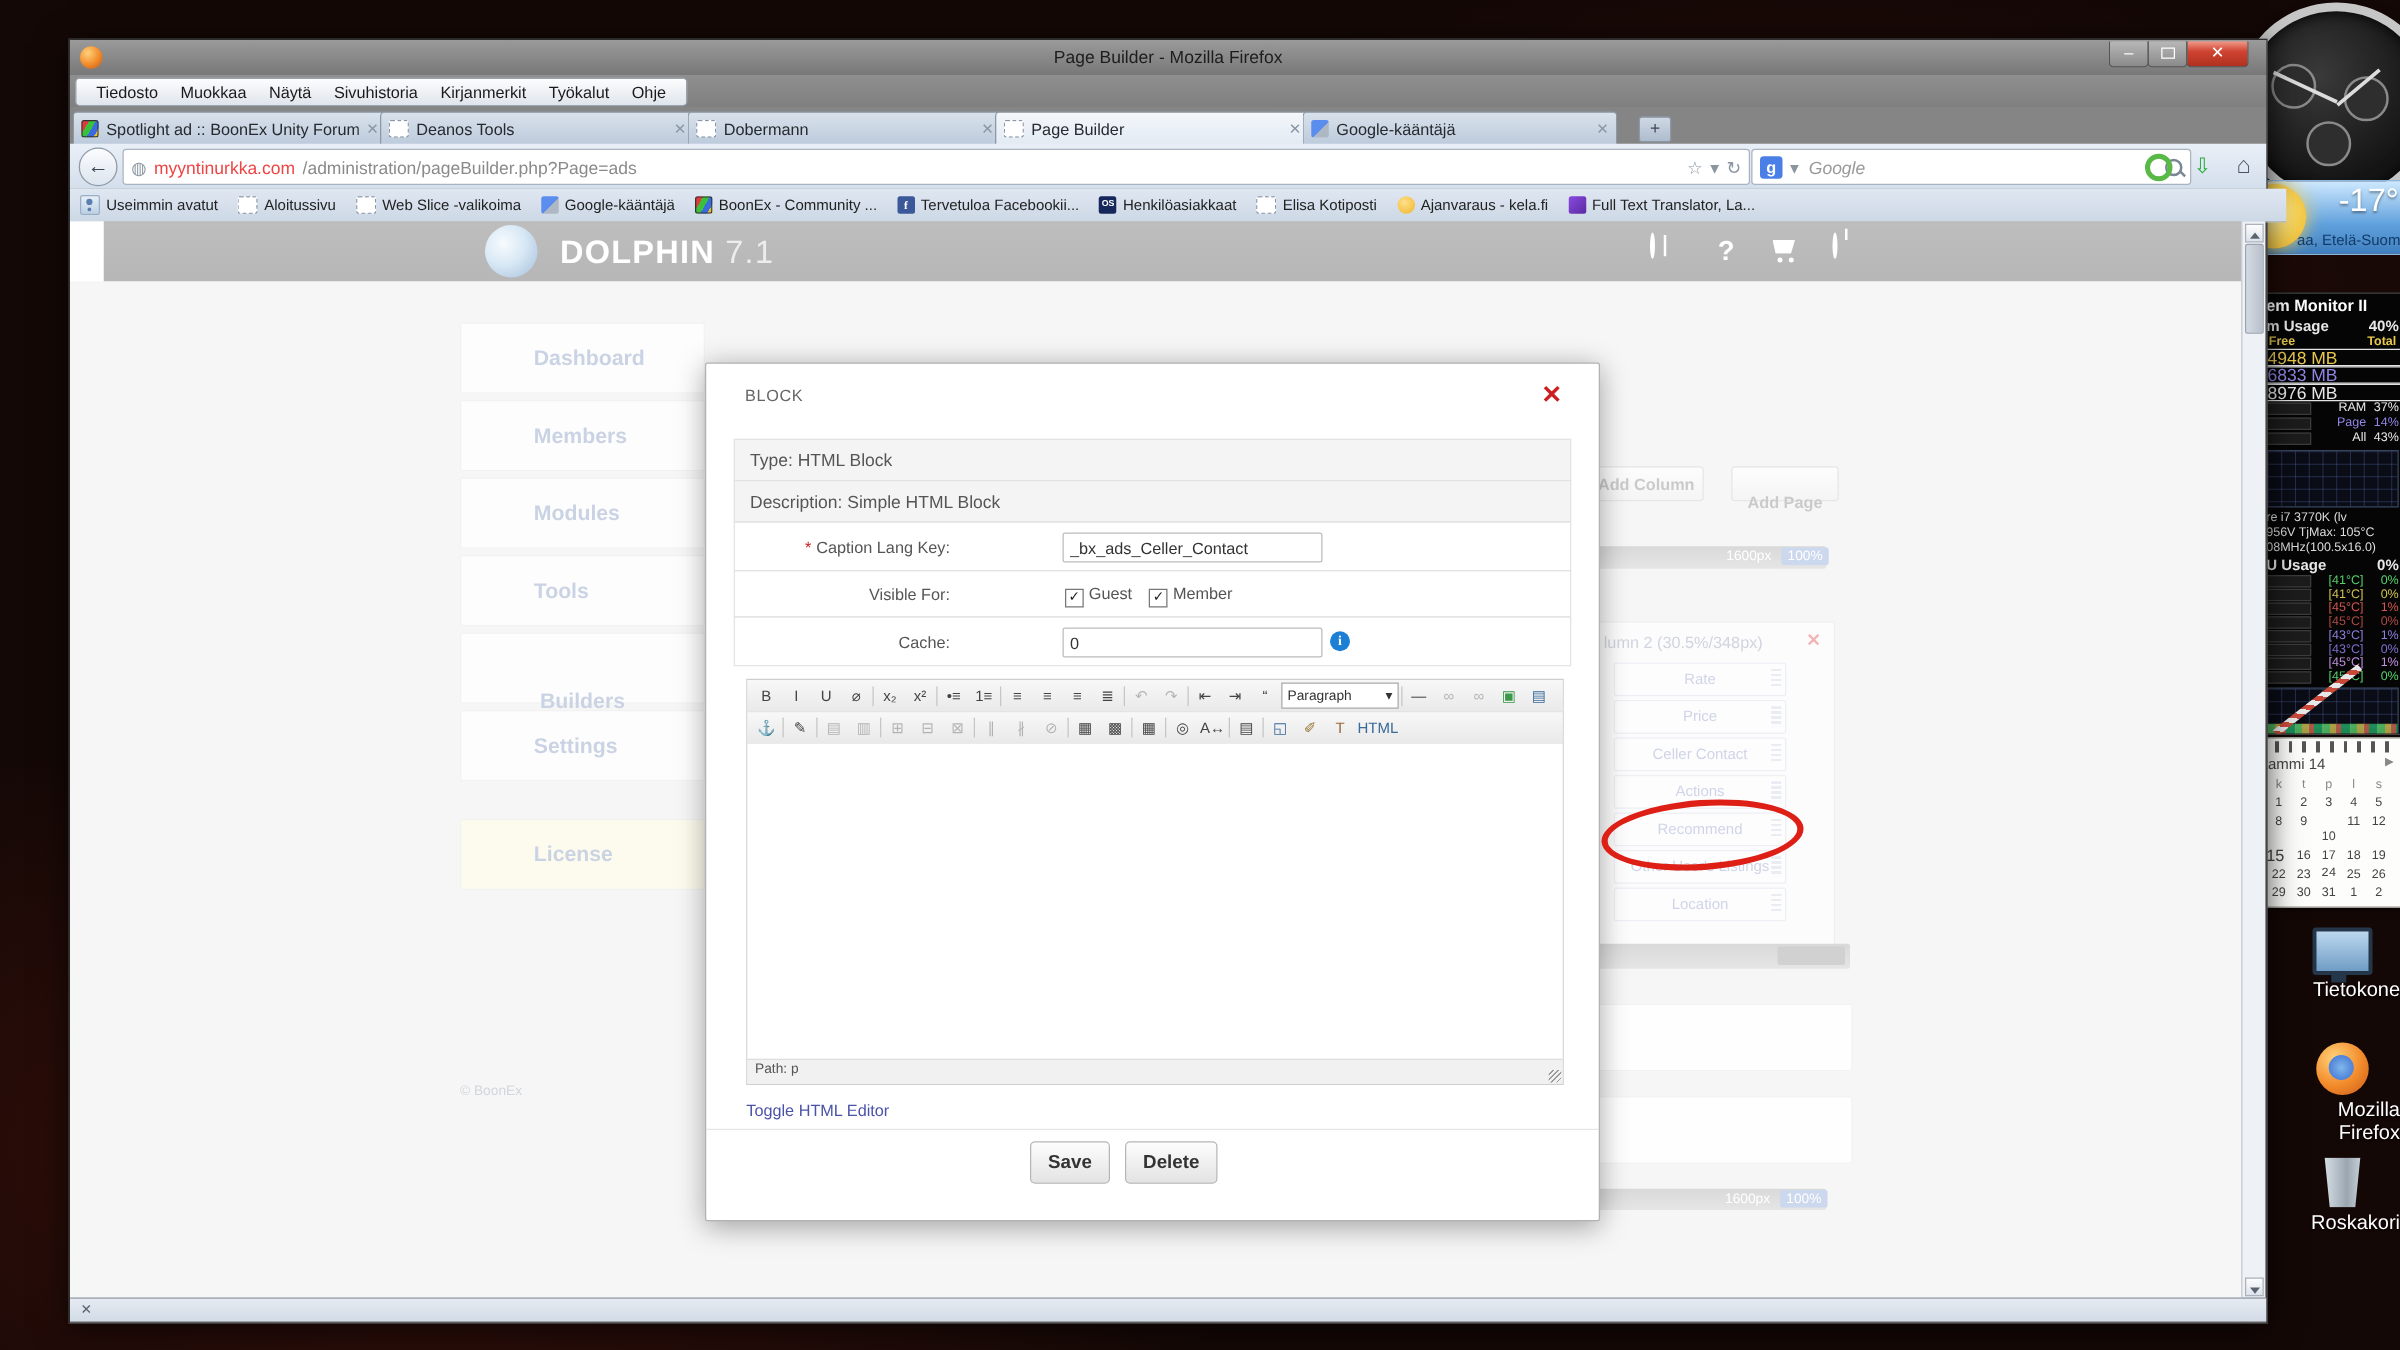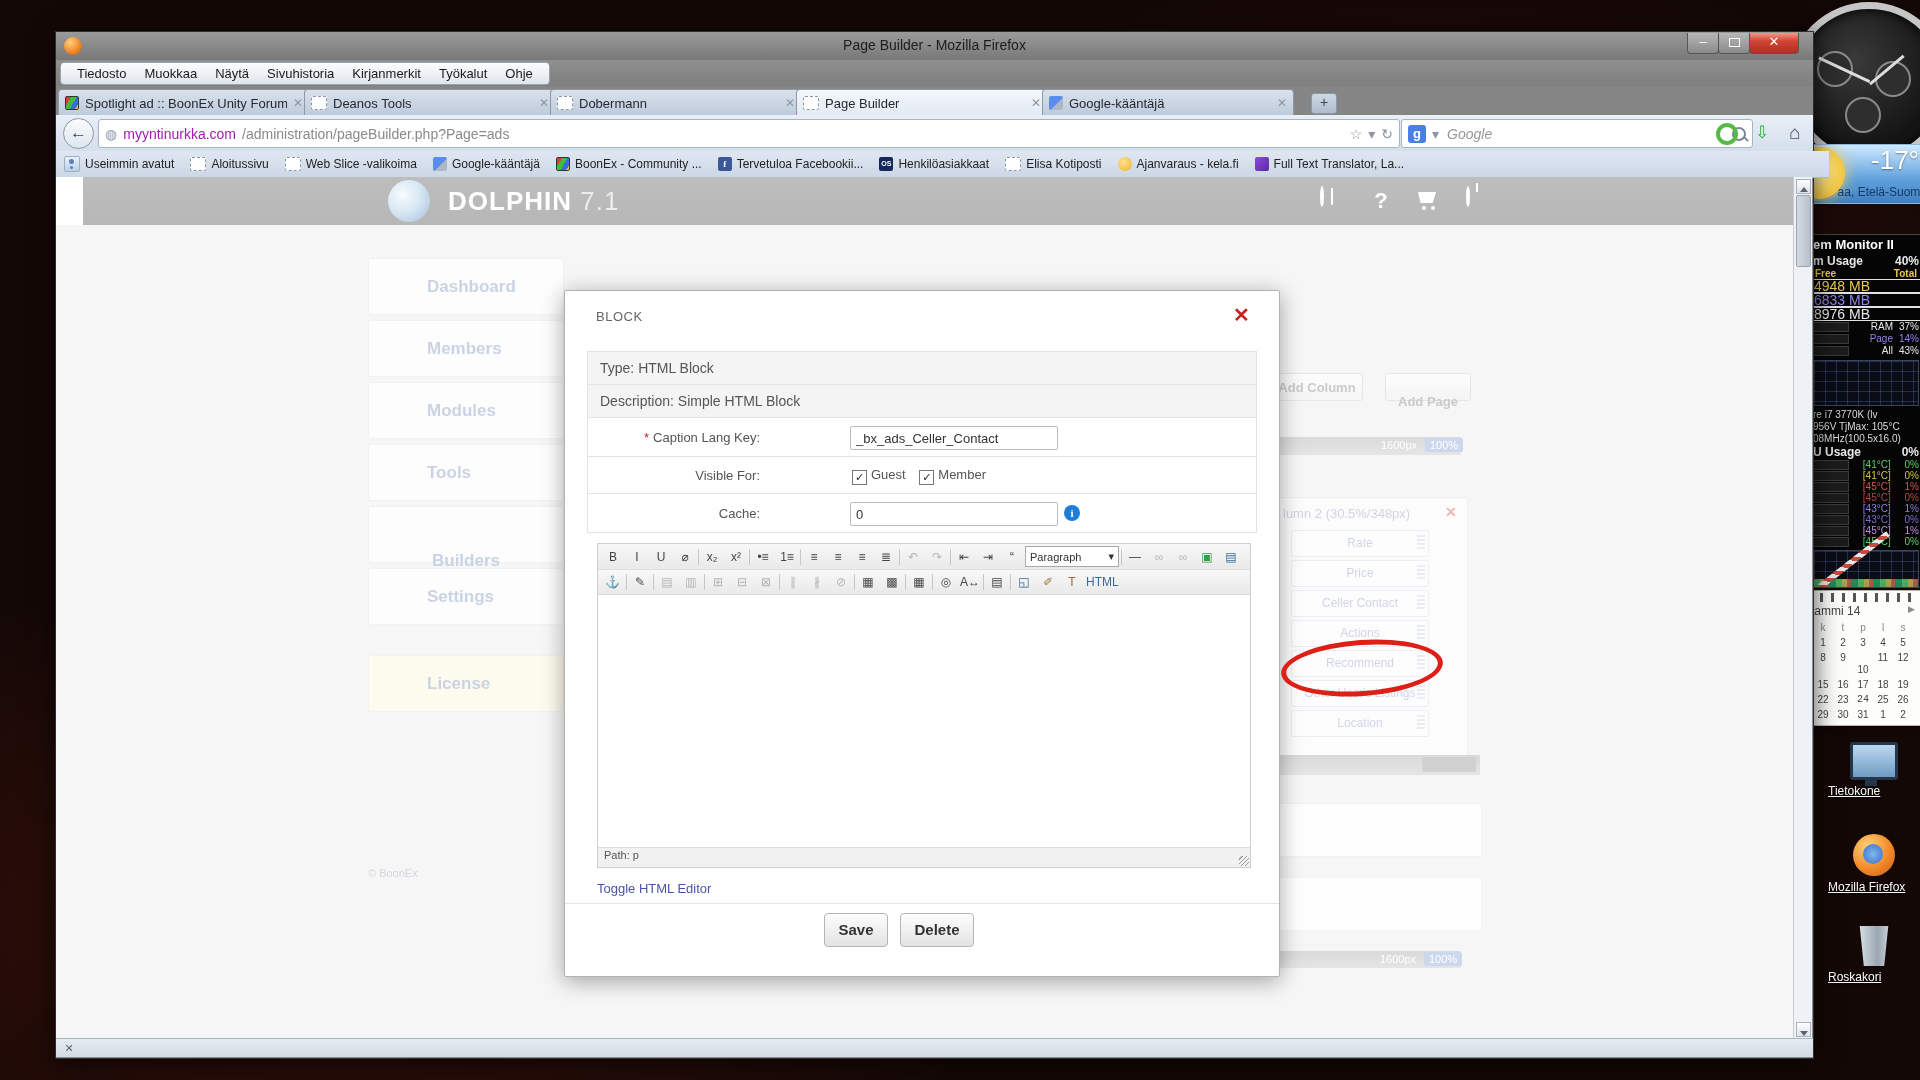--- a/index.html
+++ b/index.html
@@ -43,21 +43,21 @@
   .monitor .cpuline{padding:0 2px;line-height:12px;color:#dcdcdc;}
   .monitor .crow{display:flex;align-items:center;gap:3px;padding:0 2px;line-height:11px;}
   .monitor .crow .pct{margin-left:auto;}
   .calendar{left:1804px;top:590px;width:116px;height:134px;background:#fdfdfb;border:1px solid #b8b8b0;z-index:2;
     box-shadow:0 2px 6px rgba(0,0,0,.5);font-size:11px;color:#444;}
   .calendar .spiral{height:9px;background:repeating-linear-gradient(90deg,#555 0 3px,transparent 3px 11px);margin:2px 4px 0;}
   .calendar .mon{display:flex;justify-content:space-between;padding:2px 6px;font-size:12px;}
   .calendar table{border-collapse:collapse;margin:0 auto;}
   .calendar td,.calendar th{width:20px;height:15px;text-align:center;font-size:10px;font-weight:normal;padding:0;}
   .calendar th{color:#888;}
-  .dicon{z-index:2;text-align:left;width:92px;color:#fff;font-size:12px;text-shadow:0 1px 2px #000;text-decoration:underline;}
+  .dicon{z-index:2;text-align:right;width:92px;color:#fff;font-size:16px;text-shadow:0 1px 2px #000;}
   .dicon .glyph{margin:0 auto 4px;}
   .ic-computer{width:42px;height:32px;background:linear-gradient(#bcd8f0,#6f9cc4);border:3px solid #24364a;border-radius:3px;position:relative;}
   .ic-computer::after{content:"";position:absolute;left:12px;bottom:-9px;width:12px;height:6px;background:#24364a;}
   .ic-firefox{width:42px;height:42px;border-radius:50%;background:radial-gradient(circle at 35% 30%, #ffd27a, #f28a2a 55%, #c85a1a);position:relative;}
   .ic-firefox::before{content:"";position:absolute;left:10px;top:10px;width:20px;height:20px;border-radius:50%;background:radial-gradient(#7fb8e8,#3a6ad4);}
   .ic-recycle{width:34px;height:40px;background:linear-gradient(90deg,#dfe6ec,#9aa6b0 60%,#cfd8e0);clip-path:polygon(8% 0,92% 0,80% 100%,20% 100%);}
   
   .fxwin{left:55px;top:31px;width:1757px;height:1026px;z-index:10;
     background:#8c8c8c;border:1px solid #2e2e2e;box-shadow:0 4px 24px rgba(0,0,0,.7);}
   .titlebar{left:0;top:0;width:100%;height:28px;background:linear-gradient(#9a9a9a,#787878);}
@@ -79,21 +79,21 @@
   .tab .lbl{flex:1;overflow:hidden;white-space:nowrap;}
   .tab .x{color:#8a96a4;font-size:12px;}
   .fav{width:15px;height:15px;flex:0 0 15px;}
   .newtab{position:absolute;top:7px;width:24px;height:19px;border-radius:3px;background:linear-gradient(#cfd9e5,#aebccd);
     border:1px solid #8c98a6;text-align:center;line-height:17px;color:#445;font-size:14px;}
   .navbar{left:0;top:83px;width:100%;height:36px;background:linear-gradient(#e9eff7,#d4dfec);border-bottom:1px solid #b9c3cf;}
   .backbtn{left:7px;top:3px;width:29px;height:29px;border-radius:50%;background:linear-gradient(#fbfcfe,#dde5ee);
     border:1px solid #8e99a6;text-align:center;line-height:27px;font-size:17px;color:#3c4754;}
   .urlbox{left:42px;top:4px;width:1288px;height:27px;background:#fff;border:1px solid #aab4c0;border-radius:3px;
     display:flex;align-items:center;padding:0 6px;gap:6px;font-size:14px;}
-  .urlbox .host{color:#a21caf;}
+  .urlbox .host{color:#ef4444;}
   .urlbox .path{color:#8a8a8a;flex:1;overflow:hidden;white-space:nowrap;}
   .uicon{color:#8a95a2;font-size:14px;}
   .searchbox{left:1345px;top:4px;width:338px;height:27px;background:#fff;border:1px solid #aab4c0;border-radius:3px;
     display:flex;align-items:center;padding:0 6px;gap:6px;}
   .searchbox input{border:none;outline:none;flex:1;font-size:14px;font-family:"Liberation Sans",sans-serif;}
   .searchbox input::placeholder{color:#999;font-style:italic;}
   .glogo{width:18px;height:18px;background:#4a7fe8;border-radius:3px;color:#fff;text-align:center;line-height:18px;font-size:13px;font-weight:bold;}
   .mag{width:10px;height:10px;border:2px solid #7a8694;border-radius:50%;position:relative;}
   .mag::after{content:"";position:absolute;left:9px;top:9px;width:6px;height:2px;background:#7a8694;transform:rotate(45deg);}
   .navtool{top:6px;width:26px;height:24px;text-align:center;line-height:24px;font-size:17px;}
@@ -346,21 +346,21 @@
       <div style="text-align:center;font-size:10px;line-height:15px;">1</div>
         <div style="text-align:center;font-size:10px;line-height:15px;">2</div>
         <div style="text-align:center;font-size:10px;line-height:15px;">3</div>
         <div style="text-align:center;font-size:10px;line-height:15px;">4</div>
         <div style="text-align:center;font-size:10px;line-height:15px;">5</div>
         <div style="text-align:center;font-size:10px;line-height:15px;">8</div>
         <div style="text-align:center;font-size:10px;line-height:15px;">9</div>
         <div style="text-align:center;font-size:10px;line-height:15px;margin-top:12px;">10</div>
         <div style="text-align:center;font-size:10px;line-height:15px;">11</div>
         <div style="text-align:center;font-size:10px;line-height:15px;">12</div>
-        <div style="text-align:center;font-size:10px;line-height:15px;">15</div>
+        <div style="font-size:13px;line-height:15px;">15</div>
         <div style="text-align:center;font-size:10px;line-height:15px;">16</div>
         <div style="text-align:center;font-size:10px;line-height:15px;">17</div>
         <div style="text-align:center;font-size:10px;line-height:15px;">18</div>
         <div style="text-align:center;font-size:10px;line-height:15px;">19</div>
         <div style="text-align:center;font-size:10px;line-height:15px;">22</div>
         <div style="text-align:center;font-size:10px;line-height:15px;">23</div>
         <div style="text-align:center;font-size:10px;line-height:15px;font-family:Liberation Mono, monospace;" class="hl">24</div>
         <div style="text-align:center;font-size:10px;line-height:15px;">25</div>
         <div style="text-align:center;font-size:10px;line-height:15px;">26</div>
         <div style="text-align:center;font-size:10px;line-height:15px;">29</div>

